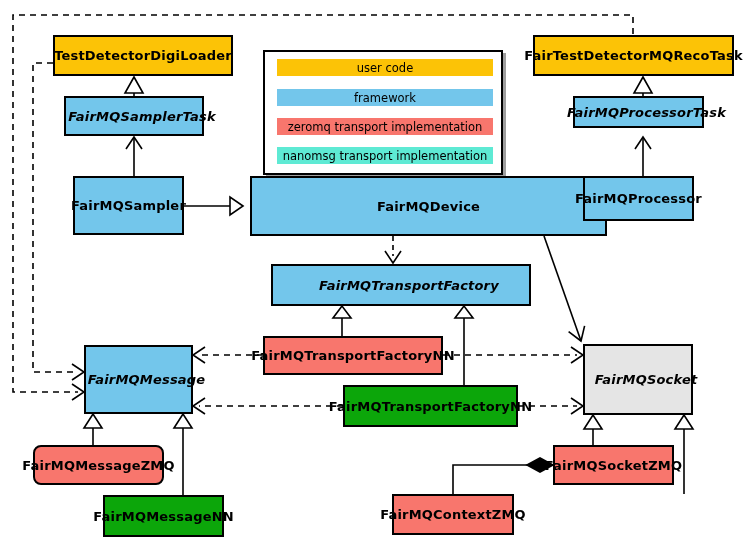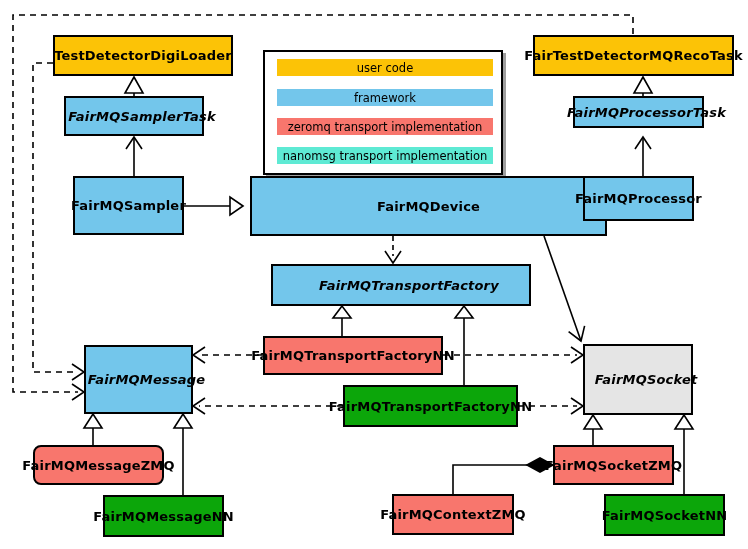--- a/index.html
+++ b/index.html
@@ -156,15 +156,14 @@
   <div class="node abstract" style="left: 583px; top: 344px; width: 110px; height: 71px; background: #e5e5e5;">FairMQSocket</div>
 
   <div class="node" style="left: 33px; top: 445px; width: 131px; height: 40px; background: rgb(248, 118, 109); border-radius: 8px;">FairMQMessageZMQ</div>
 
   <div class="node" style="left: 103px; top: 495px; width: 121px; height: 42px; background: rgb(12, 166, 10);">FairMQMessageNN</div>
 
   <div class="node" style="left: 392px; top: 494px; width: 122px; height: 41px; background: rgb(248, 118, 109);">FairMQContextZMQ</div>
 
   <div class="node" style="left: 553px; top: 445px; width: 121px; height: 40px; background: rgb(248, 118, 109);">FairMQSocketZMQ</div>
 
-  <div class="node" style="left: 604px; top: 494px; width: 121px; height: 42px; background: rgb(12, 166, 10);">FairMQSocketNN</div>
 
 </div>
 
 </body></html>

